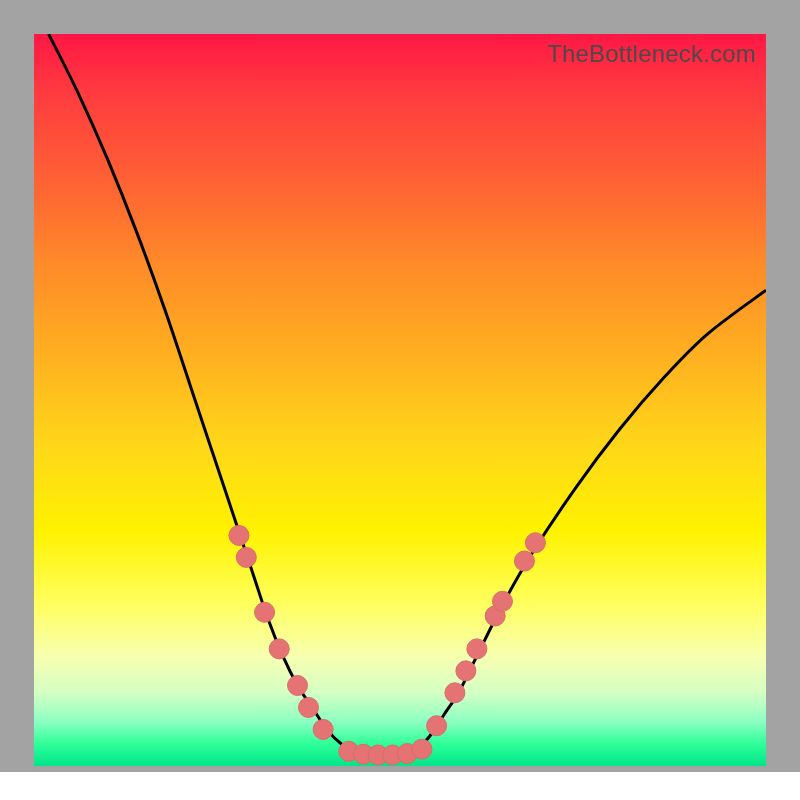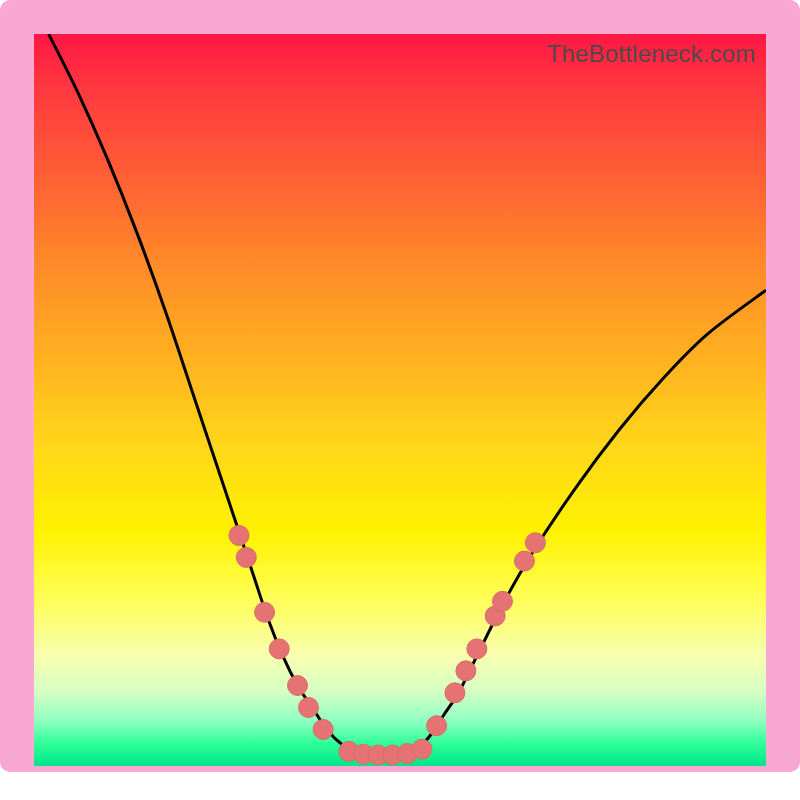--- a/index.html
+++ b/index.html
@@ -7,22 +7,21 @@
     padding: 0;
     width: 800px;
     height: 800px;
     overflow: hidden;
     font-family: Arial, Helvetica, sans-serif;
   }
   .frame {
     position: relative;
     width: 800px;
     height: 772px;
-    background: #f9a8d4;
-    border-radius: 10px;
+    background: #a3a3a3;
   }
   .plot {
     position: absolute;
     left: 34px;
     top: 34px;
     width: 732px;
     height: 732px;
     background: linear-gradient(to bottom,
       #ff1744 0%,
       #ff3b3f 8%,

